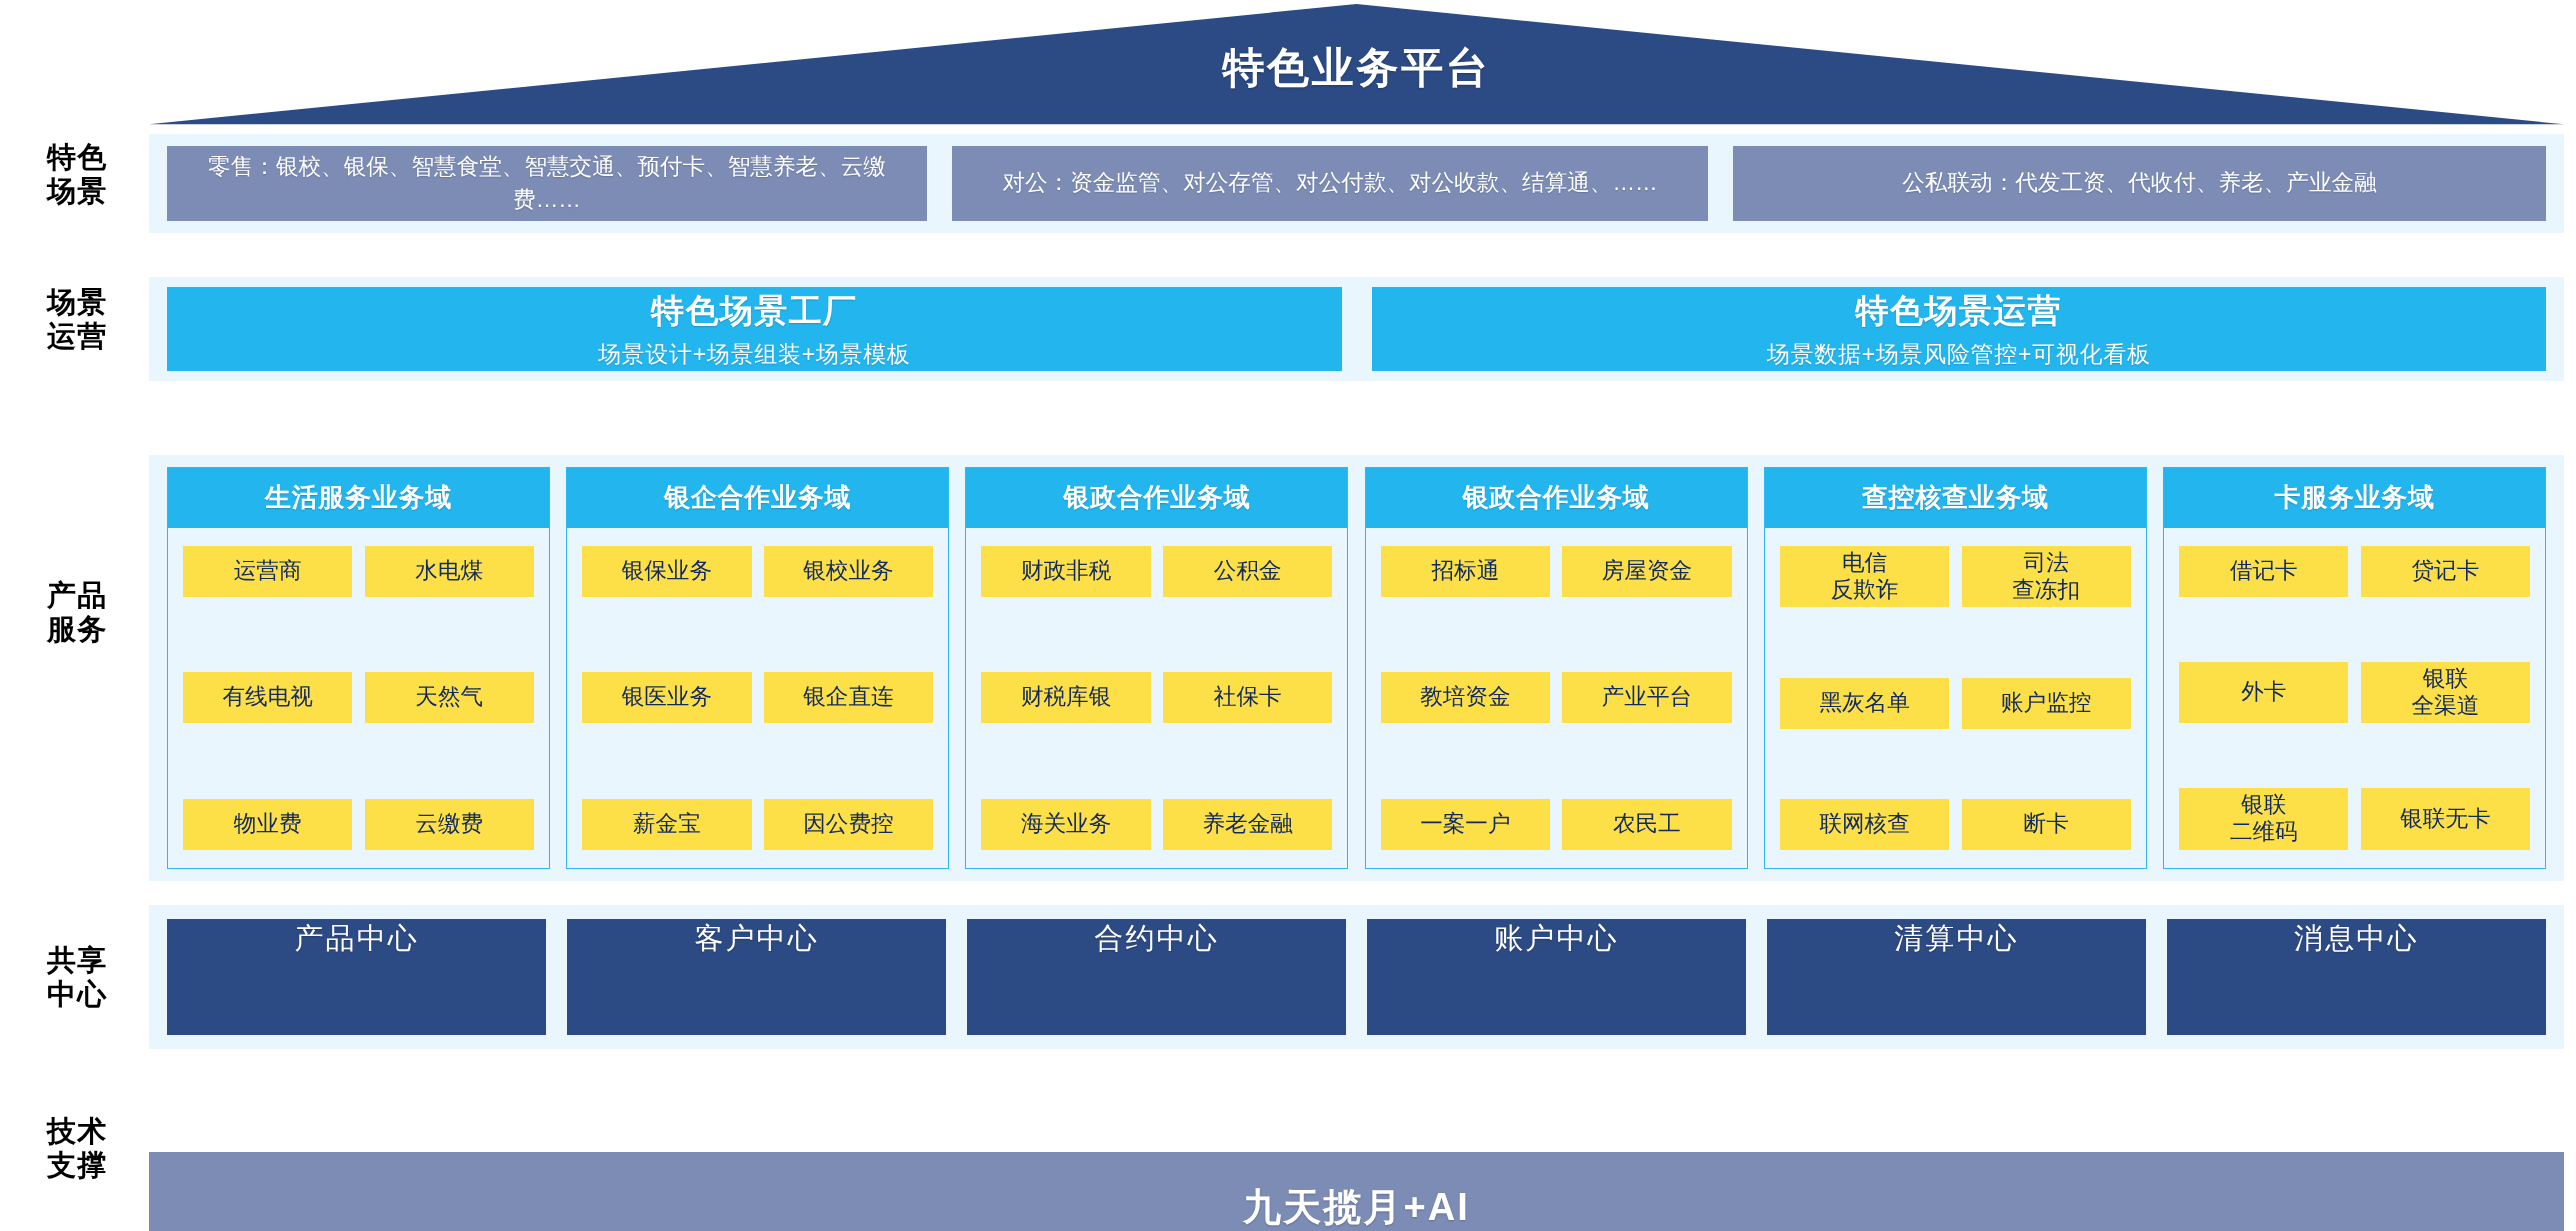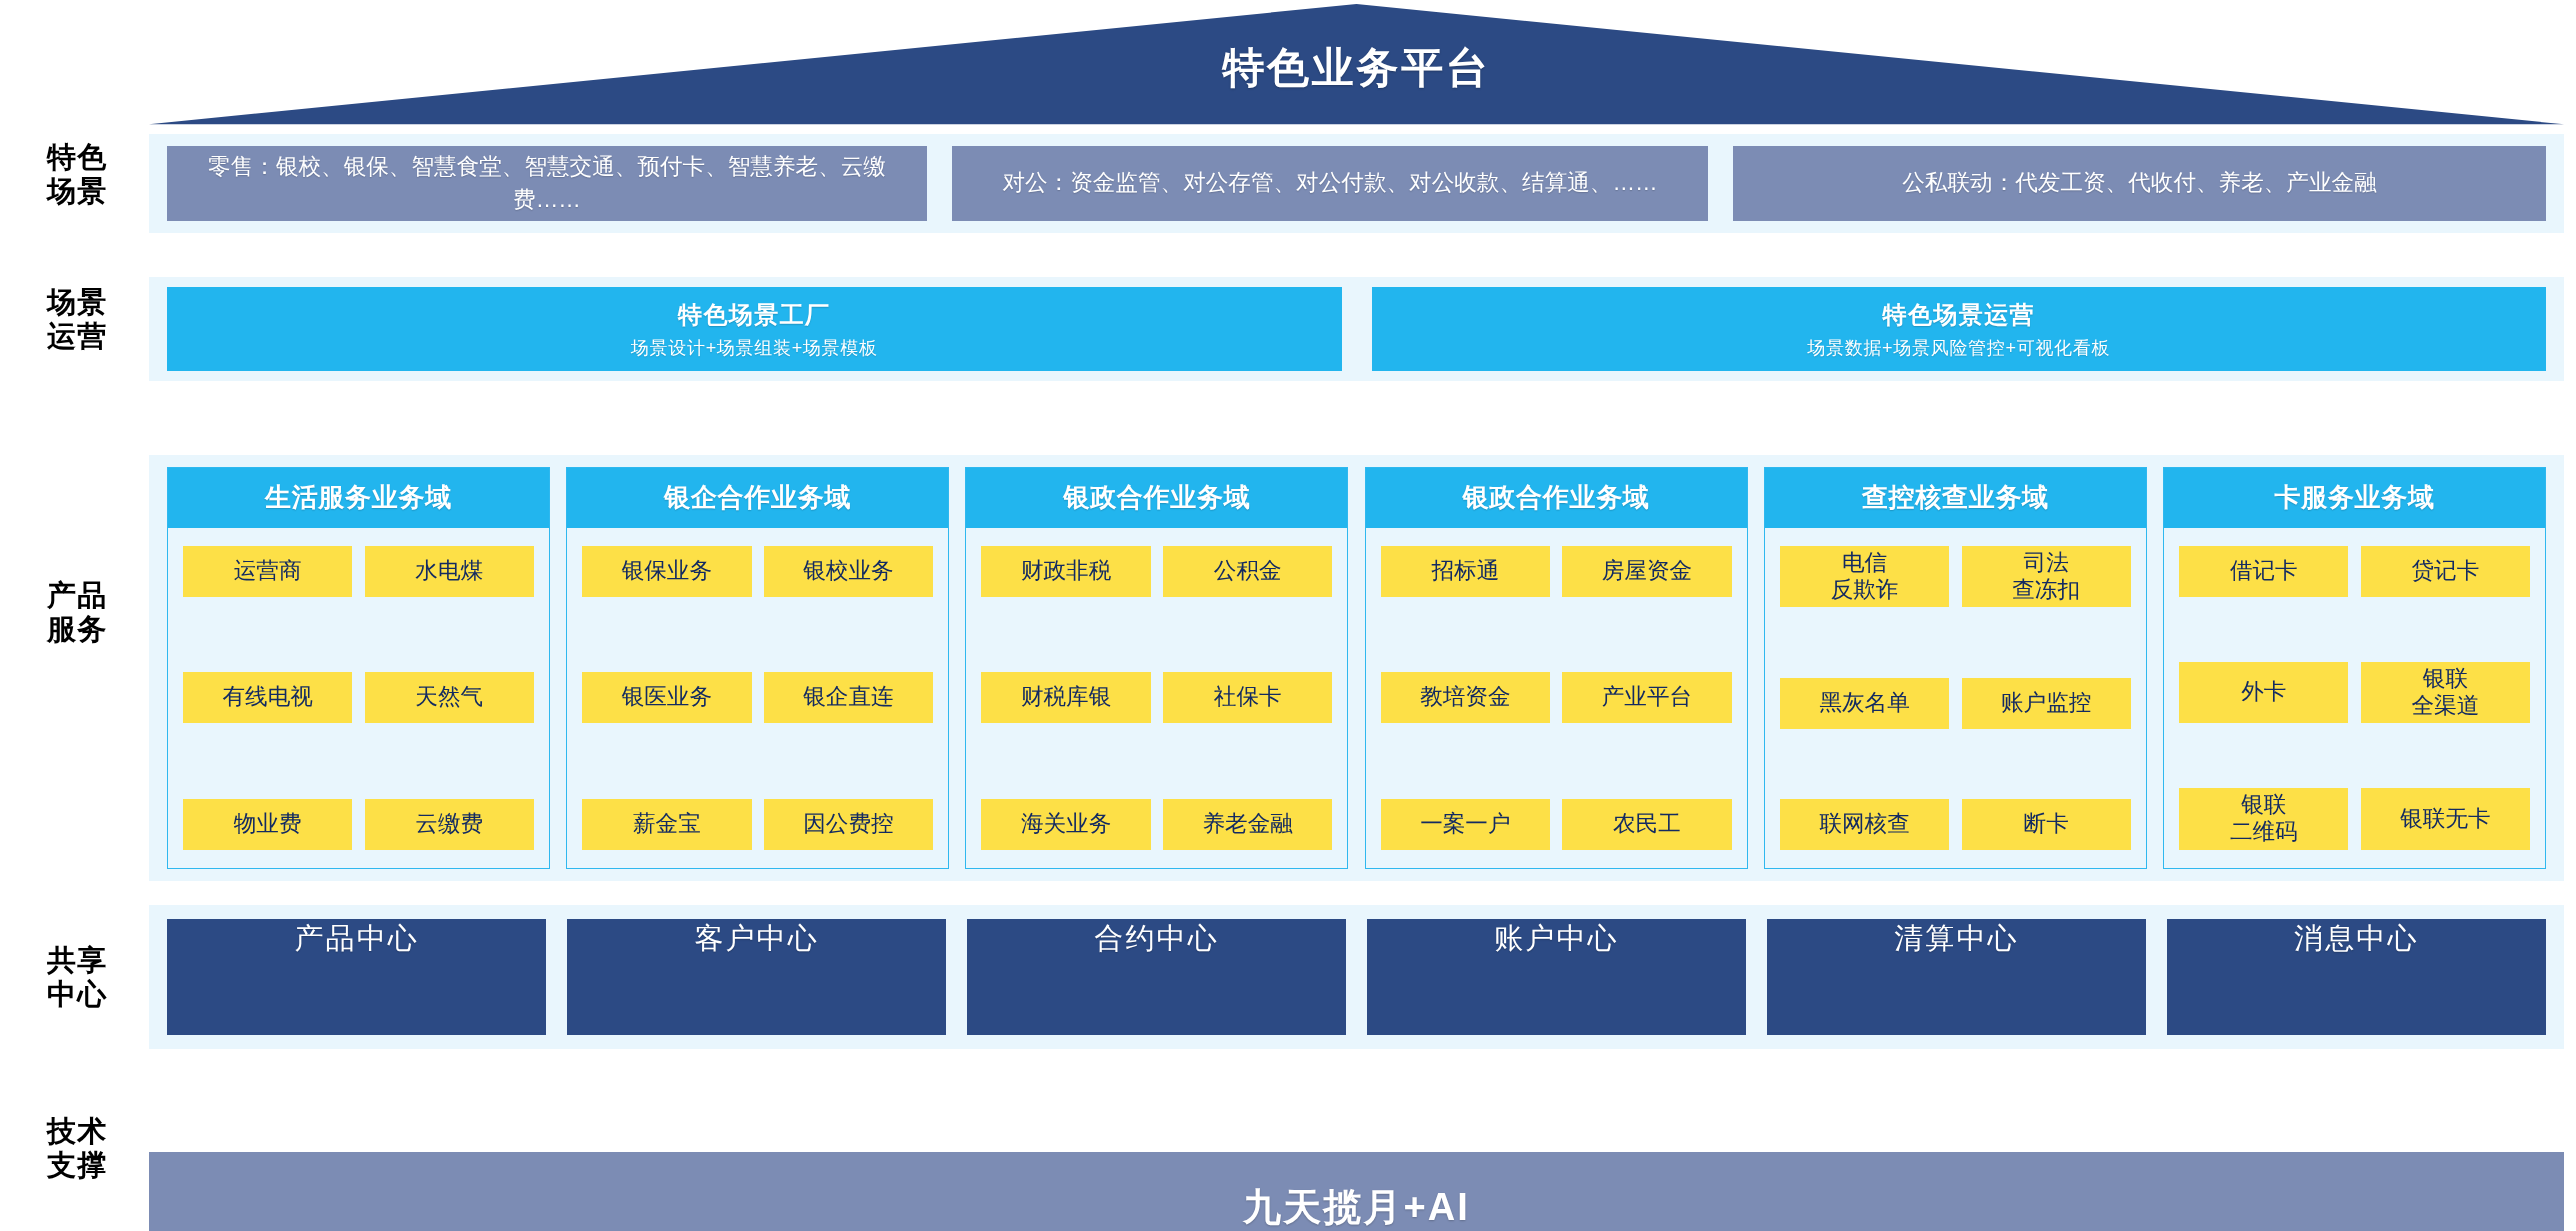--- a/index.html
+++ b/index.html
@@ -53,23 +53,23 @@
   .scn-box.w2{flex:0 0 756px;}
   .scn-box.w3{flex:1 1 auto;}
 
   
   .ops-row{display:flex;gap:30px;padding:9.6px 18px;box-sizing:border-box;height:100%;}
   .ops-box{
     flex:1 1 0;background:#22b5ee;color:#ffffff;
     display:flex;flex-direction:column;align-items:center;justify-content:center;
     text-align:center;
   }
-  .ops-title{font-size:24px;font-weight:bold;letter-spacing:1.4px;margin-bottom:5px;
+  .ops-title{font-size:33px;font-weight:bold;letter-spacing:1.4px;margin-bottom:5px;
     text-shadow:0 0.7px 1.4px rgba(0,0,0,.18);}
-  .ops-sub{font-size:18px;font-weight:500;letter-spacing:0.7px;
+  .ops-sub{font-size:23px;font-weight:500;letter-spacing:0.7px;
     text-shadow:0 0.7px 1.4px rgba(0,0,0,.15);}
 
   
   .prod-row{display:flex;gap:16.4px;padding:12.3px 18px;box-sizing:border-box;height:100%;}
   .domain{
     flex:1 1 0;display:flex;flex-direction:column;
     border:1.4px solid #2fb8ef;background:#e9f6fd;box-sizing:border-box;
   }
   .domain-head{
     background:#22b5ee;color:#ffffff;text-align:center;

